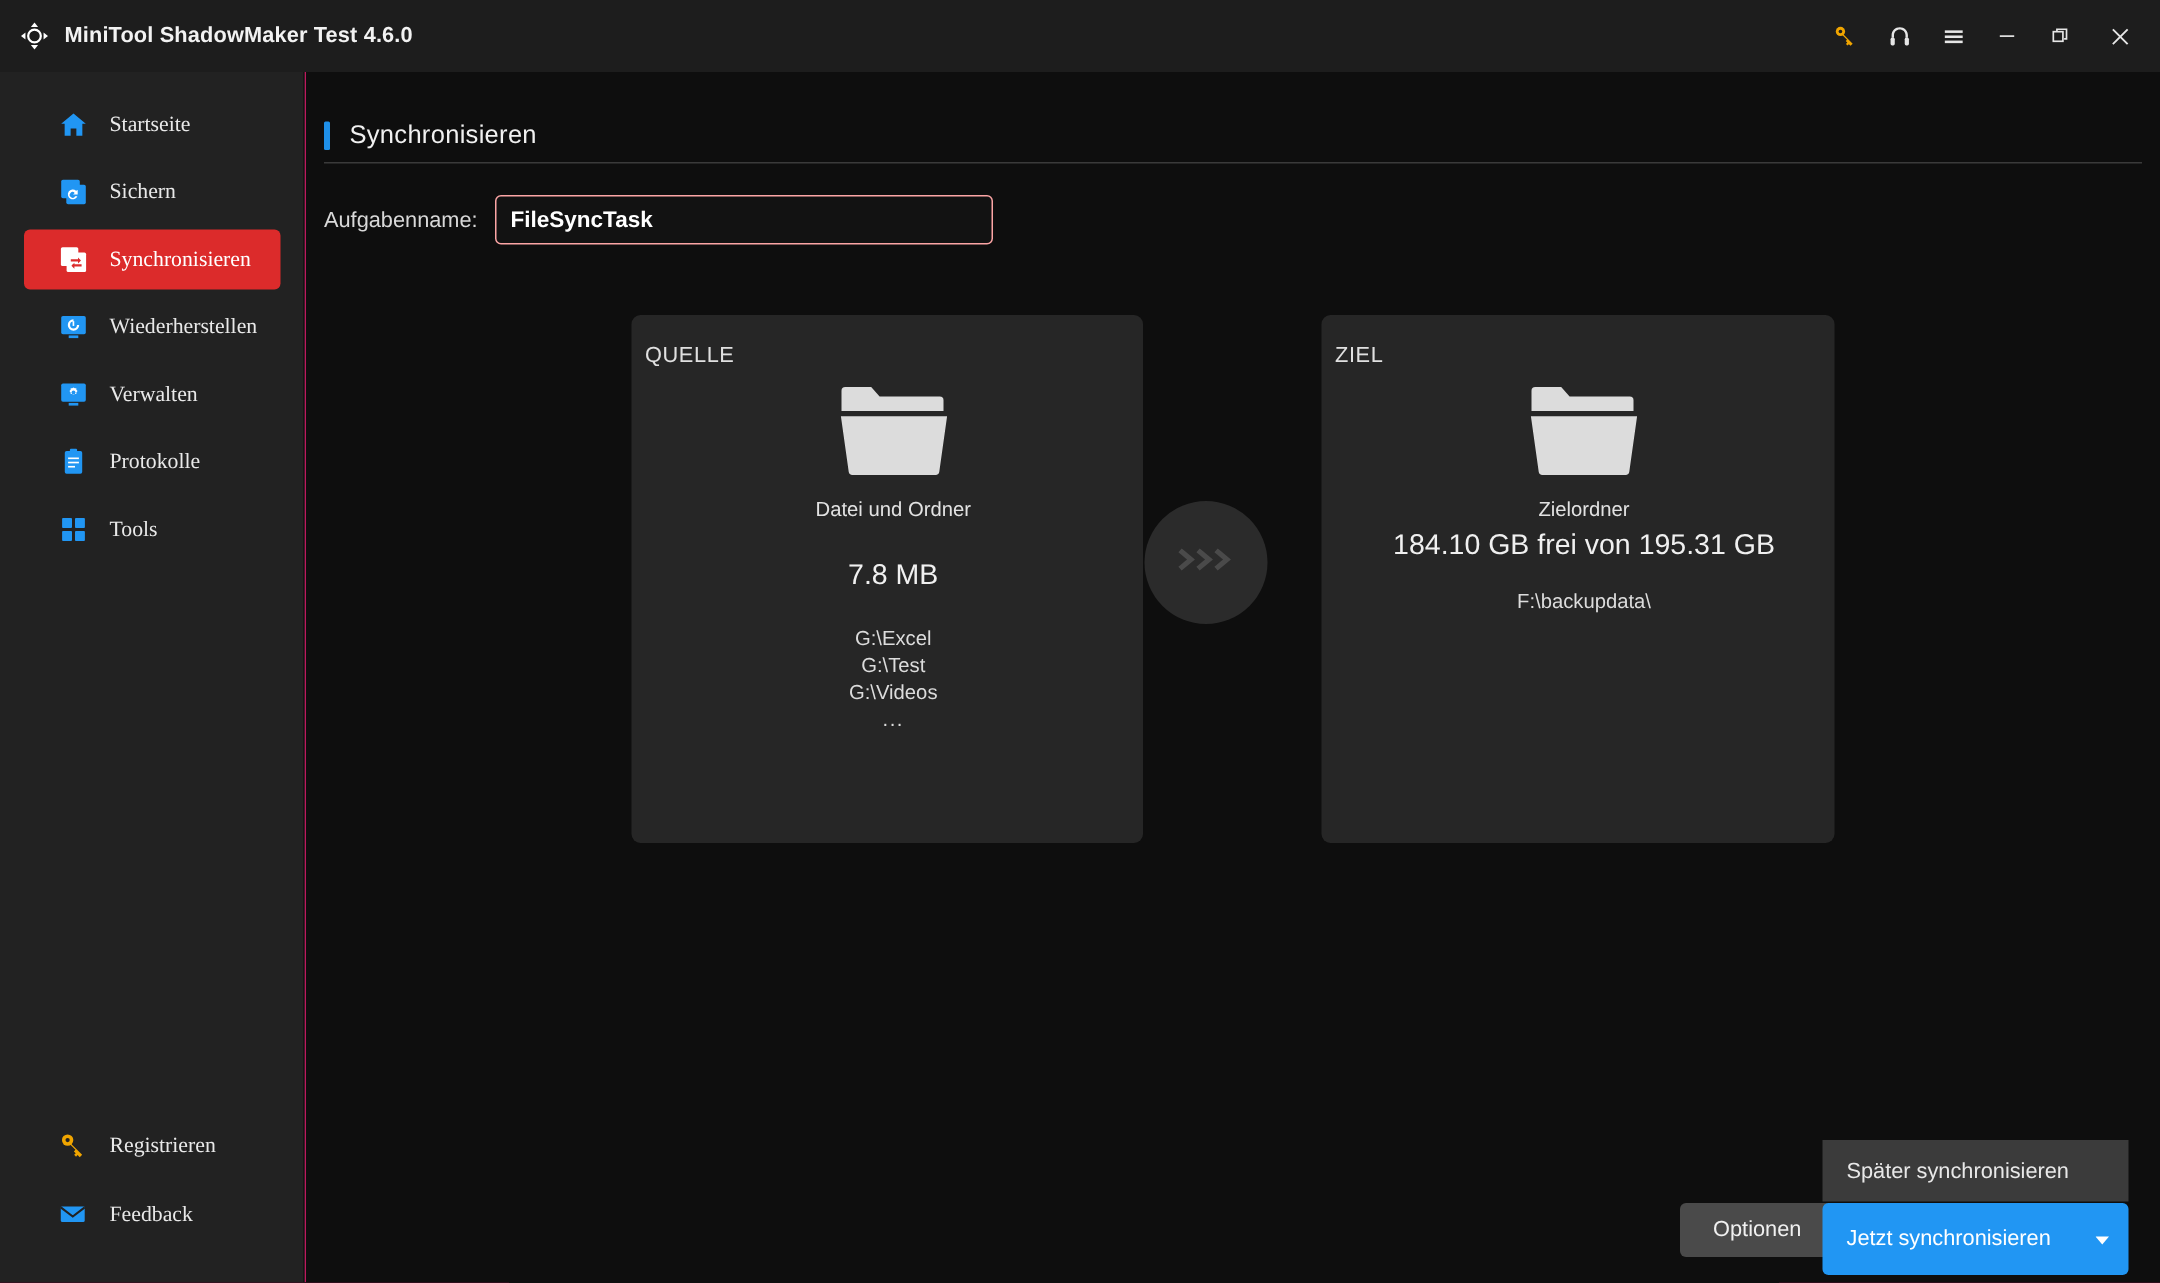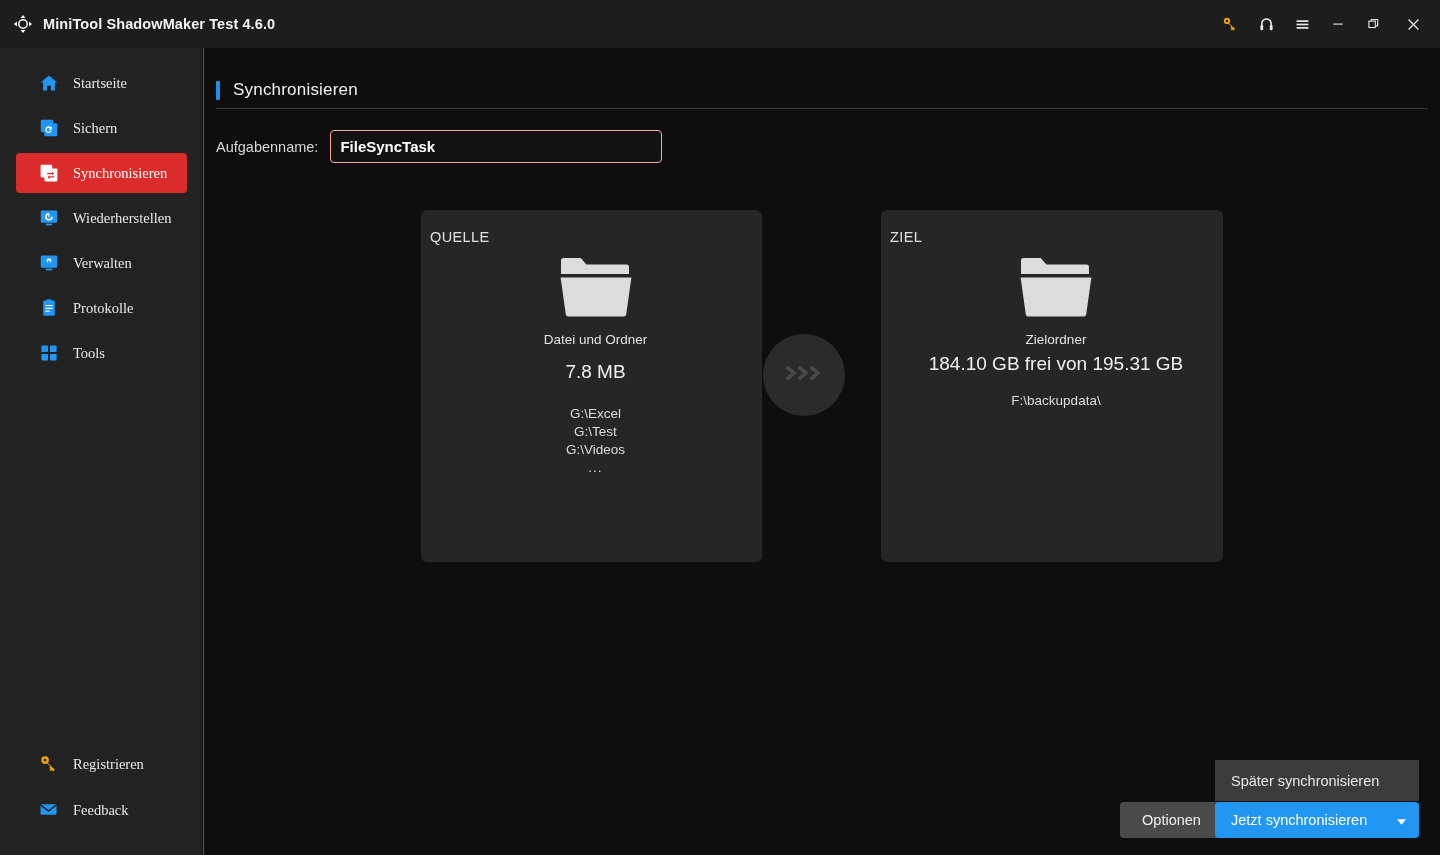--- a/index.html
+++ b/index.html
@@ -3,21 +3,21 @@
 <meta charset="utf-8">
 <style>
   * { box-sizing: border-box; margin: 0; padding: 0; }
   html, body {
     width: 1440px; height: 855px;
     background: #0d0d0d;
     font-family: "Liberation Sans", sans-serif;
     overflow: hidden;
     -webkit-font-smoothing: antialiased;
   }
-  .app { position: relative; width: 1440px; height: 855px; background: #a21caf; }
+  .app { position: relative; width: 1440px; height: 855px; background: #be185d; }
 
   
   .titlebar {
     position: absolute; top: 0; left: 0; width: 1440px; height: 48px;
     background: #1d1d1d;
     display: flex; align-items: center;
   }
   .title-left { display: flex; align-items: center; padding-left: 12px; gap: 9px; }
   .app-logo { width: 22px; height: 22px; flex: 0 0 22px; display: block; }
   .app-title {
@@ -96,21 +96,21 @@
     position: absolute; top: 19px; left: 9px;
     font-size: 14.5px; color: #e0e0e0; letter-spacing: .4px;
   }
   .panel-body {
     position: absolute; top: 46px; left: 4px; width: 100%;
     display: flex; flex-direction: column; align-items: center;
   }
   .folder-ico { width: 74px; height: 62px; display: block; }
   .panel-type { font-size: 13.5px; color: #e2e2e2; margin-top: 14px; }
   .panel-size { color: #f0f0f0; white-space: nowrap; }
-  .panel.source .panel-size { font-size: 19px; margin-top: 14px; }
+  .panel.source .panel-size { font-size: 19px; margin-top: 26px; }
   .panel.target .panel-size { font-size: 19px; margin-top: 6px; }
   .panel-paths {
     margin-top: 22px; text-align: center;
     font-size: 13.5px; color: #dcdcdc; line-height: 18px;
   }
   .panel.target .panel-paths { margin-top: 17px; }
   .panel-paths .ell { letter-spacing: 1px; }
 
   .arrow-circle {
     position: absolute; top: 124px; left: 559px;
@@ -133,21 +133,21 @@
   .btn-options {
     position: absolute; left: 900px; top: 754px;
     width: 103px; height: 36px;
     background: #4a4a4a; border: none; border-radius: 4px;
     color: #f0f0f0; font-family: "Liberation Sans", sans-serif; font-size: 14.5px;
     cursor: default;
     margin-left: 16px;
   }
   .btn-sync {
     position: absolute; left: 1011px; top: 754px;
-    width: 204px; height: 36px;
+    width: 204px; height: 48px;
     background: #2196f3; border-radius: 4px;
     display: flex; align-items: center;
     cursor: default;
   }
   .btn-sync-label {
     font-size: 14.5px; color: #ffffff; padding-left: 16px; white-space: nowrap;
   }
   .btn-sync-caret { margin-left: auto; margin-right: 13px; display: block; }
 </style>
 </head>

